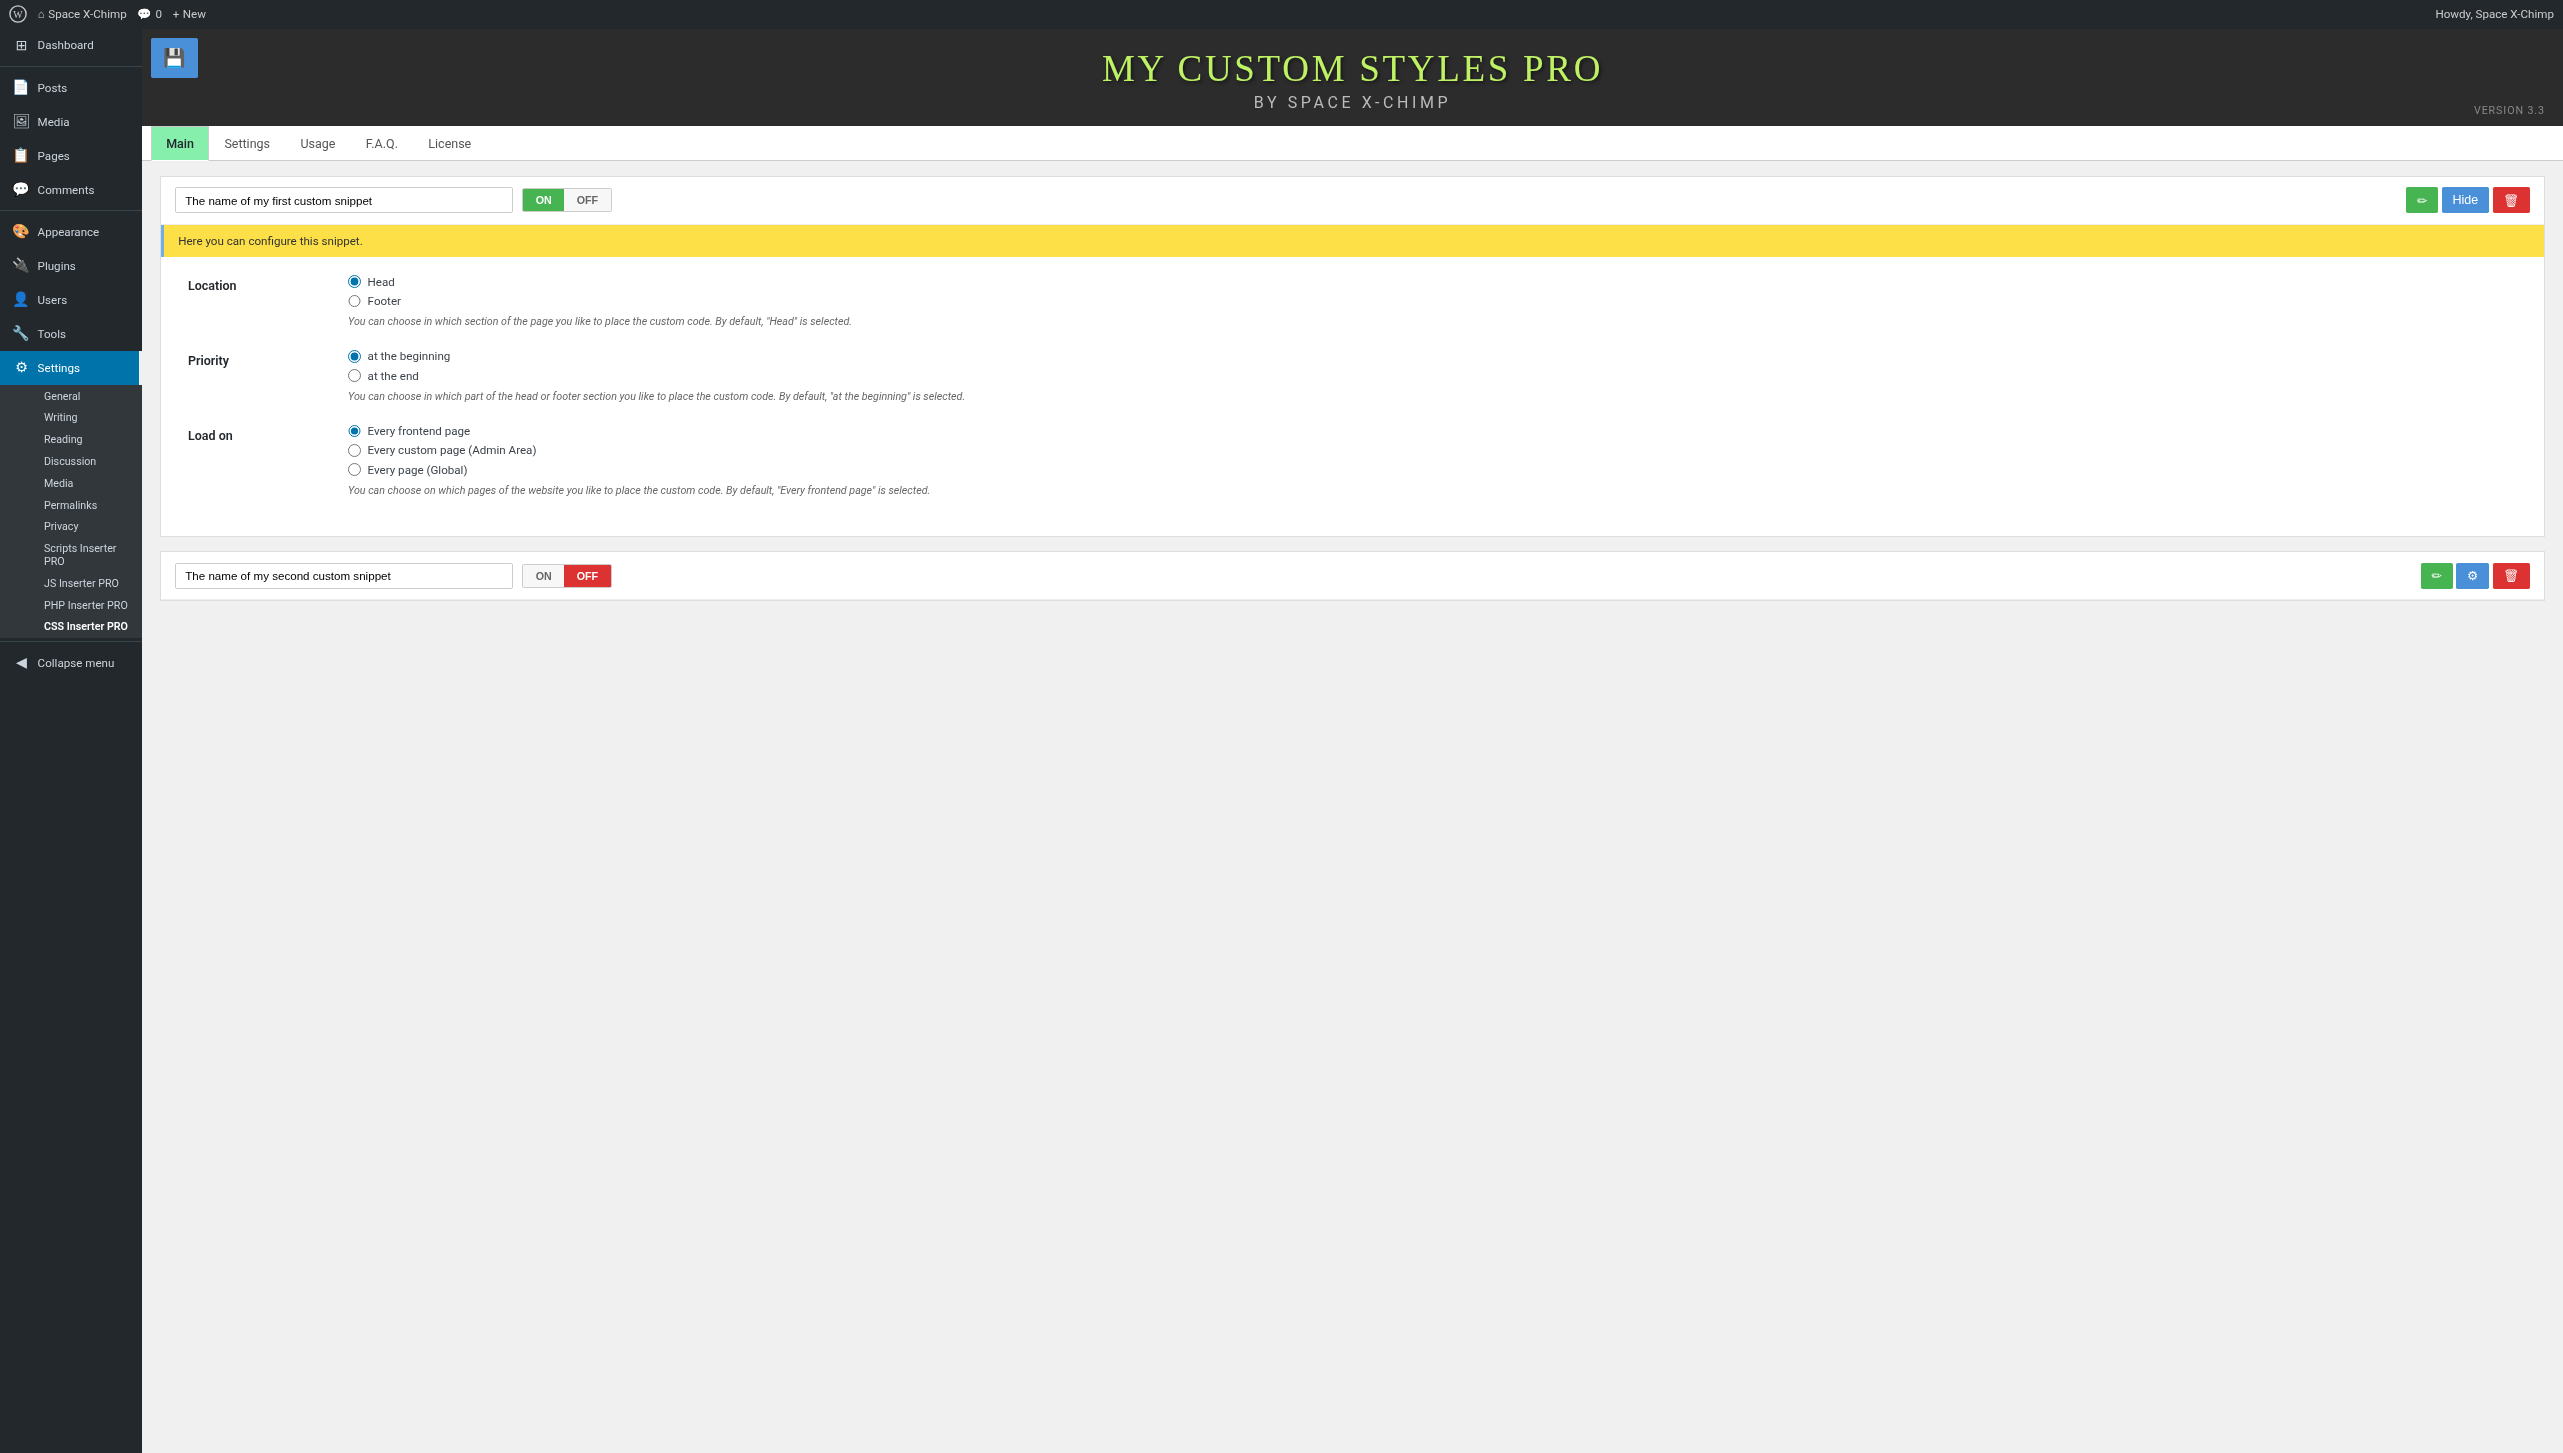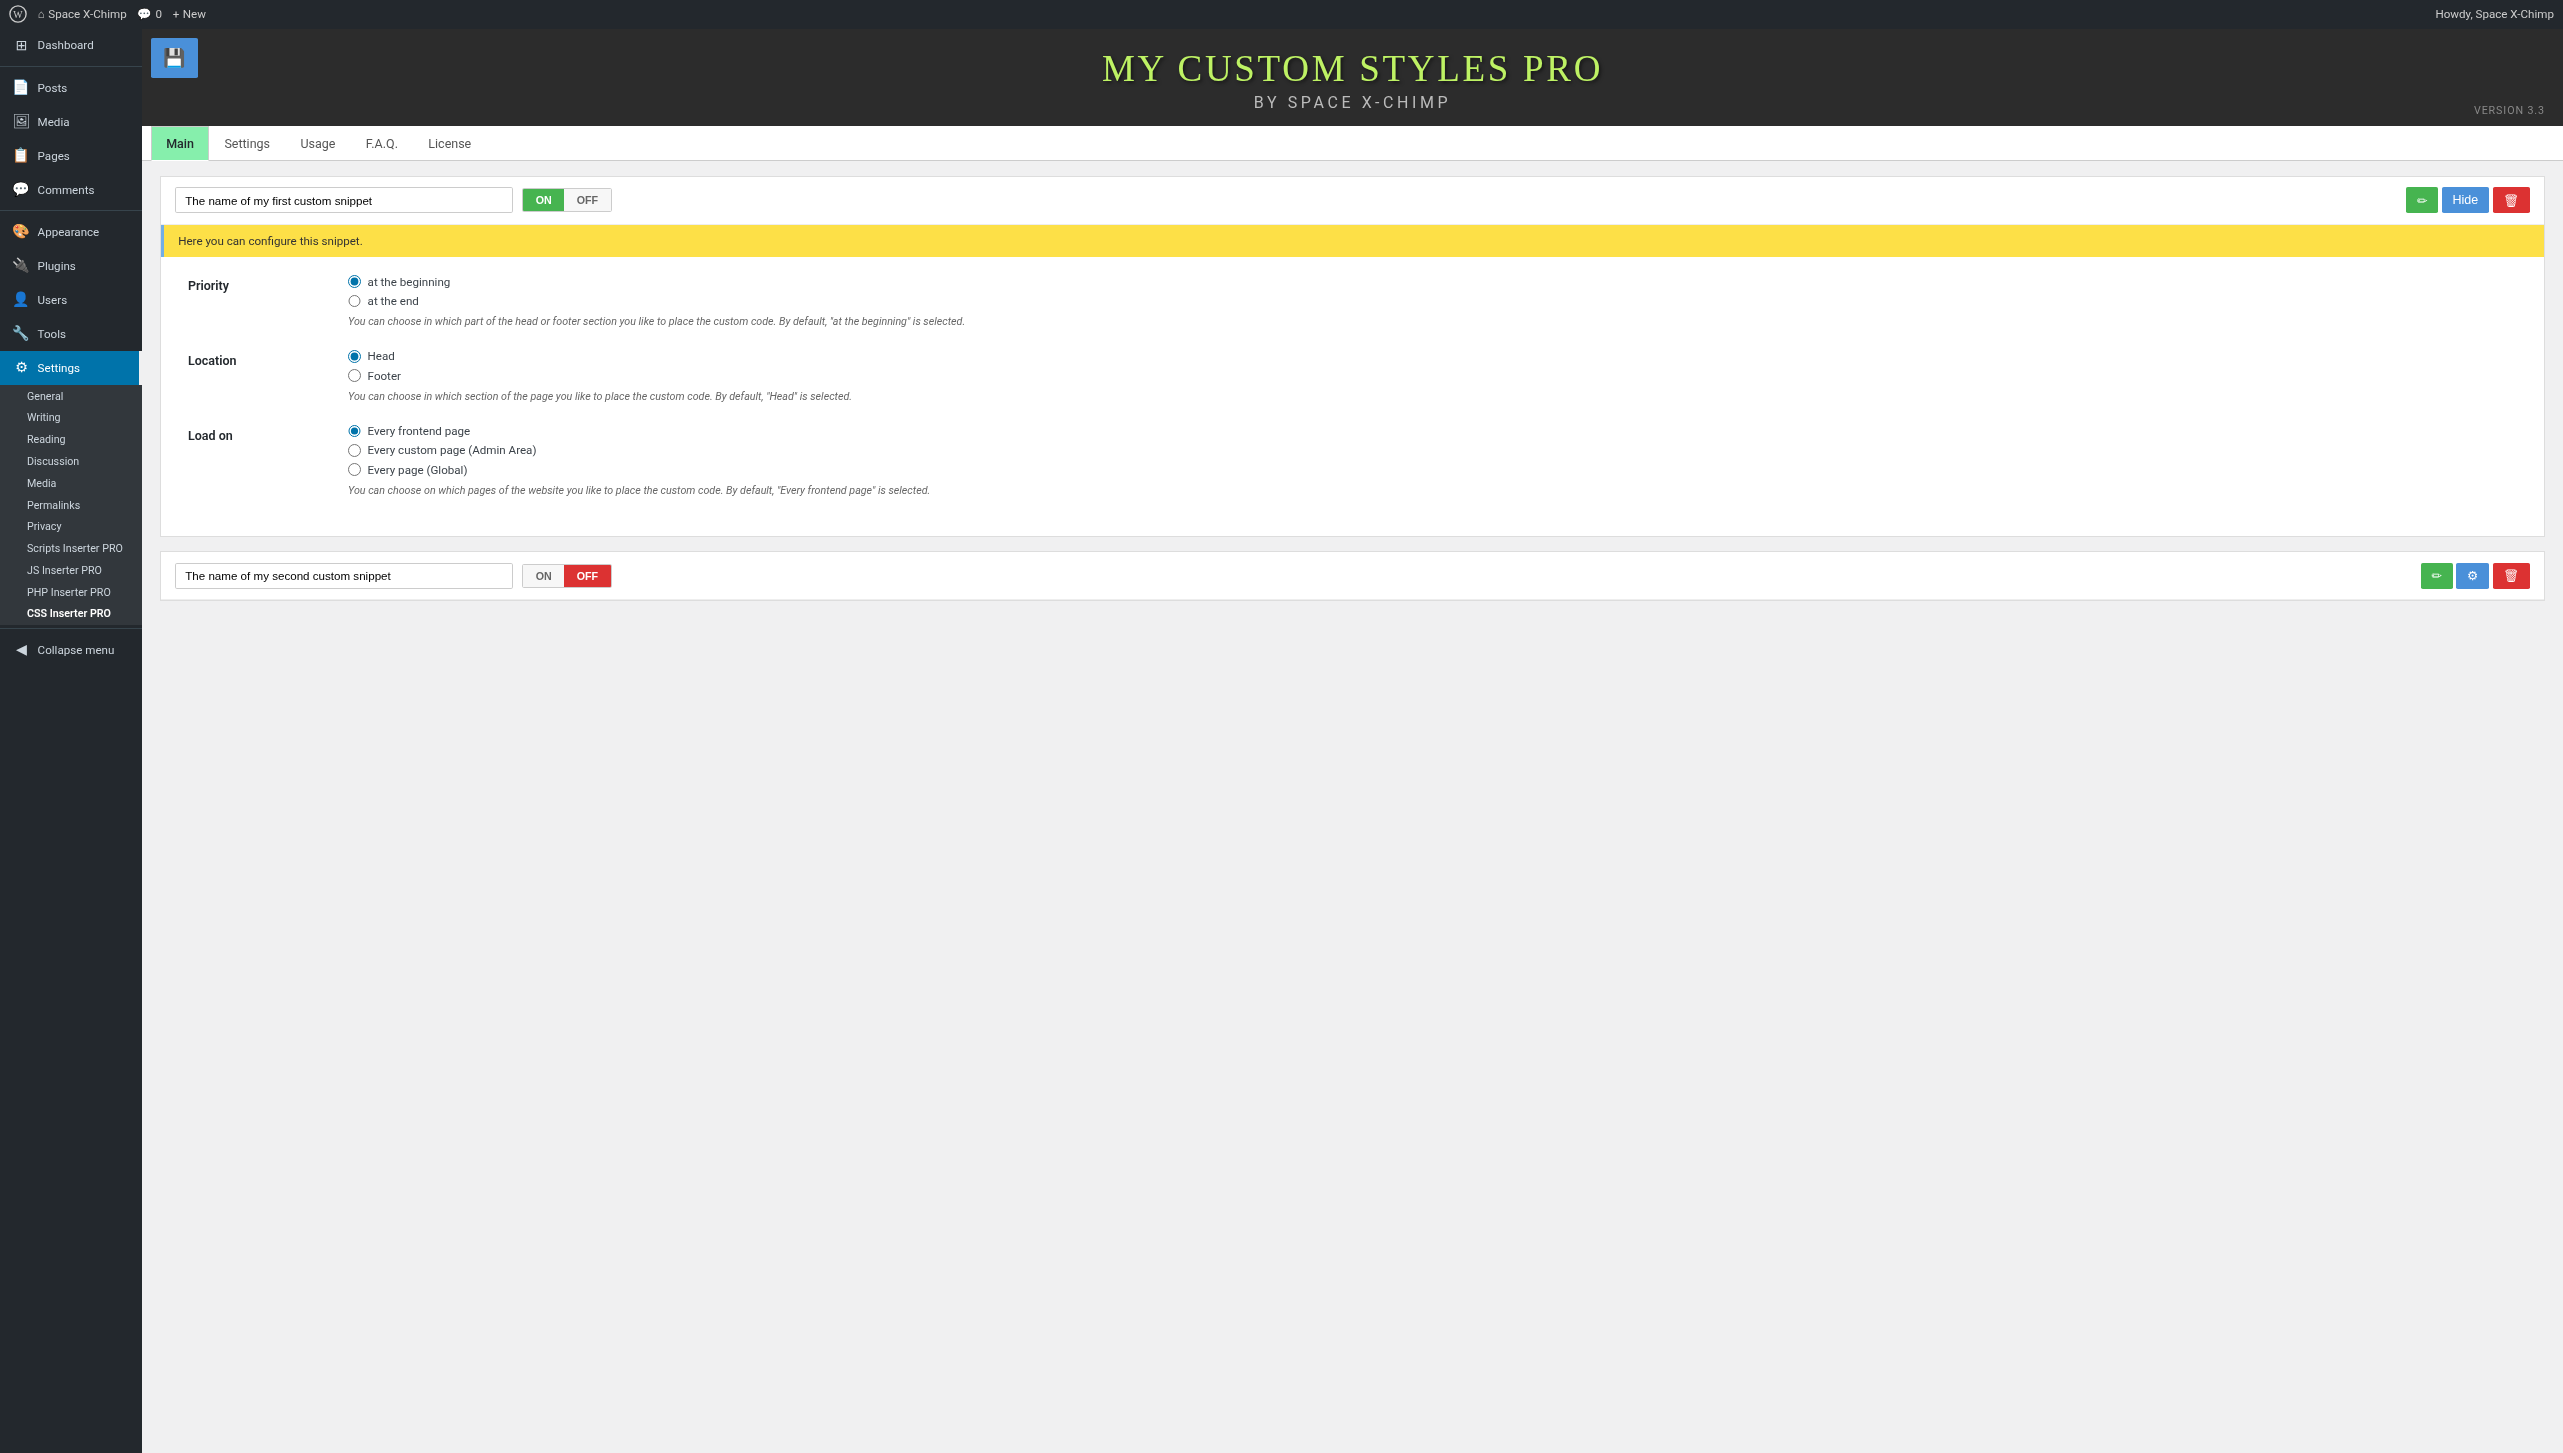--- a/index.html
+++ b/index.html
@@ -56,20 +56,21 @@
     }
     .menu-separator { height: 0.9px; background: #37444c; margin: 3.6px 0; }
     .menu-icon { font-size: 14.2px; width: 18px; text-align: center; }
     .submenu { background: #32373c; }
     .submenu-item {
       display: block;
       padding: 4.4px 9px 4.4px 27px;
       color: #ccd5dd;
       cursor: pointer;
       font-size: 10.7px;
+      margin-left: 17px;
     }
     .submenu-item.active { color: #fff; font-weight: 600; }
 
     
     #wpcontent {
       margin-left: 142px;
       margin-top: 28.5px;
       min-height: calc(100vh - 28.5px);
     }
 
@@ -363,46 +364,46 @@
         </div>
       </div>
 
       <div class="snippet-info">
         <span>Here you can configure this snippet.</span>
       </div>
 
       <div class="snippet-body">
 
         <div class="form-row">
+          <div class="form-label">Location</div>
+          <div class="form-field">
+            <label>
+              <input type="radio" name="location1" checked="" style="">
+              <span>Head</span>
+            </label>
+            <label>
+              <input type="radio" name="location1" style="">
+              <span>Footer</span>
+            </label>
+            <div class="form-hint">You can choose in which section of the page you like to place the custom code. By default, "Head" is selected.</div>
+          </div>
+        </div>
+
+        <div class="form-row">
           <div class="form-label">Priority</div>
           <div class="form-field">
             <label>
               <input type="radio" name="priority1" checked="" style="">
               <span>at the beginning</span>
             </label>
             <label>
               <input type="radio" name="priority1" style="">
               <span>at the end</span>
             </label>
             <div class="form-hint">You can choose in which part of the head or footer section you like to place the custom code. By default, "at the beginning" is selected.</div>
-          </div>
-        </div>
-
-        <div class="form-row">
-          <div class="form-label">Location</div>
-          <div class="form-field">
-            <label>
-              <input type="radio" name="location1" checked="" style="">
-              <span>Head</span>
-            </label>
-            <label>
-              <input type="radio" name="location1" style="">
-              <span>Footer</span>
-            </label>
-            <div class="form-hint">You can choose in which section of the page you like to place the custom code. By default, "Head" is selected.</div>
           </div>
         </div>
 
         <div class="form-row">
           <div class="form-label">Load on</div>
           <div class="form-field">
             <label>
               <input type="radio" name="loadon1" checked="" style="">
               <span>Every frontend page</span>
             </label>

